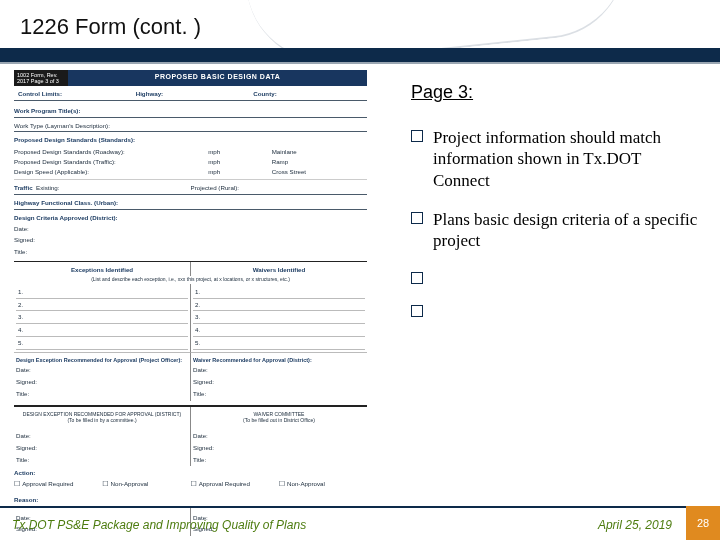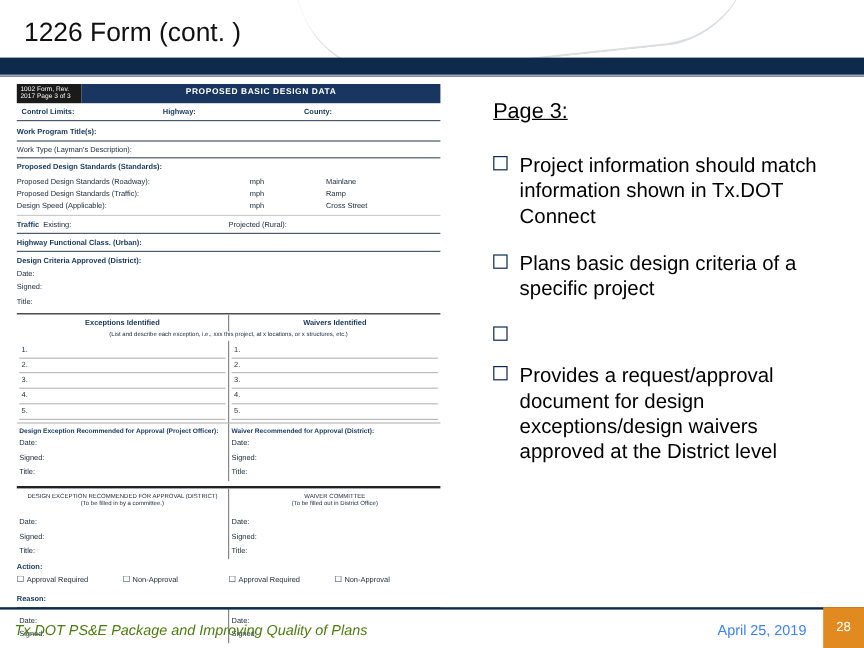--- a/index.html
+++ b/index.html
@@ -64,27 +64,27 @@
   .approvals > div { flex:1; }
   .chk::before { content:"☐ "; font-size:7px; }
   .dual { display:flex; }
   .dual > div { flex:1; }
 
   
   .text-col { flex: 1; padding: 18px 22px 4px 16px; }
   .page-h { font-size: 18px; text-decoration: underline; margin-bottom: 24px; margin-left: 20px; }
   .bullet { display: flex; margin-bottom: 18px; padding-left: 20px; }
   .bullet .sq { width: 12px; height: 12px; border: 1.5px solid #0d2a4a; margin-top: 3px; margin-right: 10px; flex-shrink: 0; }
-  .bullet p { font-size: 17px; line-height: 1.25; color: #000; }
+  .bullet p { font-size: 17px; line-height: 1.25; color: #000; font-family: Liberation Serif, serif; }
 
   
   .footer { position: absolute; left: 0; bottom: 0; width: 100%; height: 34px; }
   .footer-line { position:absolute; left:0; top:0; width:100%; height:2px; background:#0d2a4a; }
   .footer-left { position:absolute; left:12px; bottom:8px; font-size:12px; font-style: italic; color:#4d7c0f; }
-  .footer-date { position:absolute; right:48px; bottom:8px; font-size:12px; color:#3b82f6; }
+  .footer-date { position:absolute; right:48px; bottom:8px; font-size:12px; font-style: italic; color:#4d7c0f; }
   .footer-pg { position:absolute; right:0; bottom:0; width:34px; height:34px; background:#e08a1f; color:#fff; font-size:11px; display:flex; align-items:center; justify-content:center; }
 </style>
 </head>
 <body>
 
 <div class="slide">
   <div class="title-area">
     <div class="title-curve"></div>
     <h1>1226 Form (cont. )</h1>
     <div class="title-underline"></div>
@@ -235,21 +235,20 @@
       </div>
       <div class="bullet">
         <div class="sq"></div>
         <p>Plans basic design criteria of a specific project</p>
       </div>
       <div class="bullet">
         <div class="sq"></div>
       </div>
       <div class="bullet">
         <div class="sq"></div>
-        <p>Provides a request/approval document for design exceptions/design waivers approved at the District level</p>
       </div>
     </div>
   </div>
 
   <div class="footer">
     <div class="footer-line"></div>
     <div class="footer-left">Tx.DOT PS&amp;E Package and Improving Quality of Plans</div>
     <div class="footer-date">April 25, 2019</div>
     <div class="footer-pg">28</div>
   </div>

